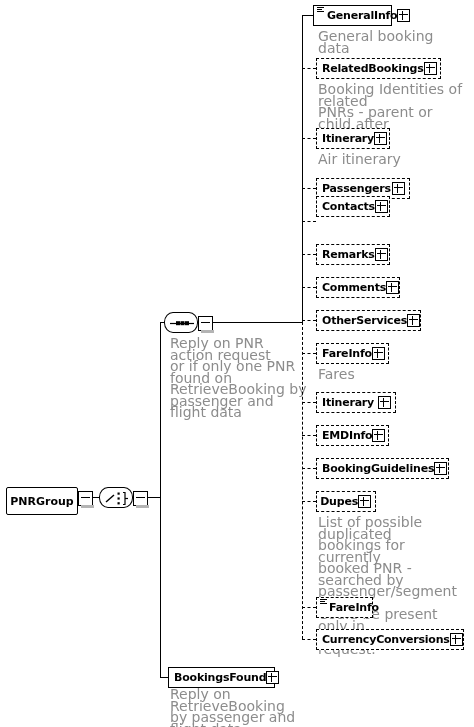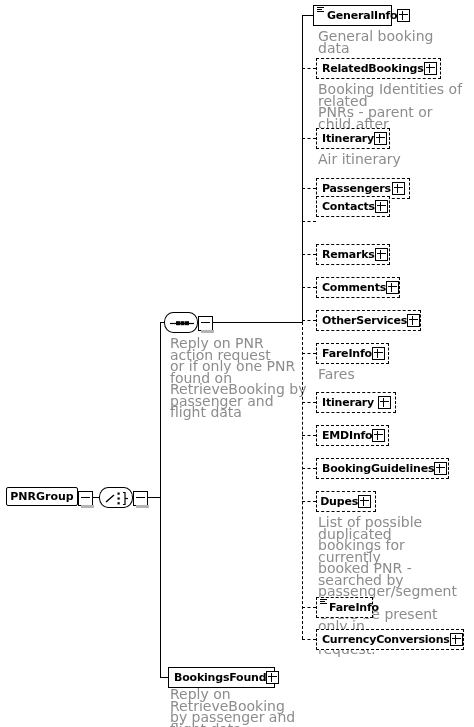--- a/index.html
+++ b/index.html
@@ -149,21 +149,21 @@
 
   
   .root-node {
     position: absolute;
     box-sizing: border-box;
     background: #ffffff;
     border: 1px solid #000000;
     display: flex;
     align-items: center;
     justify-content: center;
-    height: 19px;
+    height: 28px;
     
     border-radius: 2px;
   }
   .root-node::before {
     content: "";
     position: absolute;
     left: 4px;
     top: 21px;
     right: -4px;
     height: 4px;

